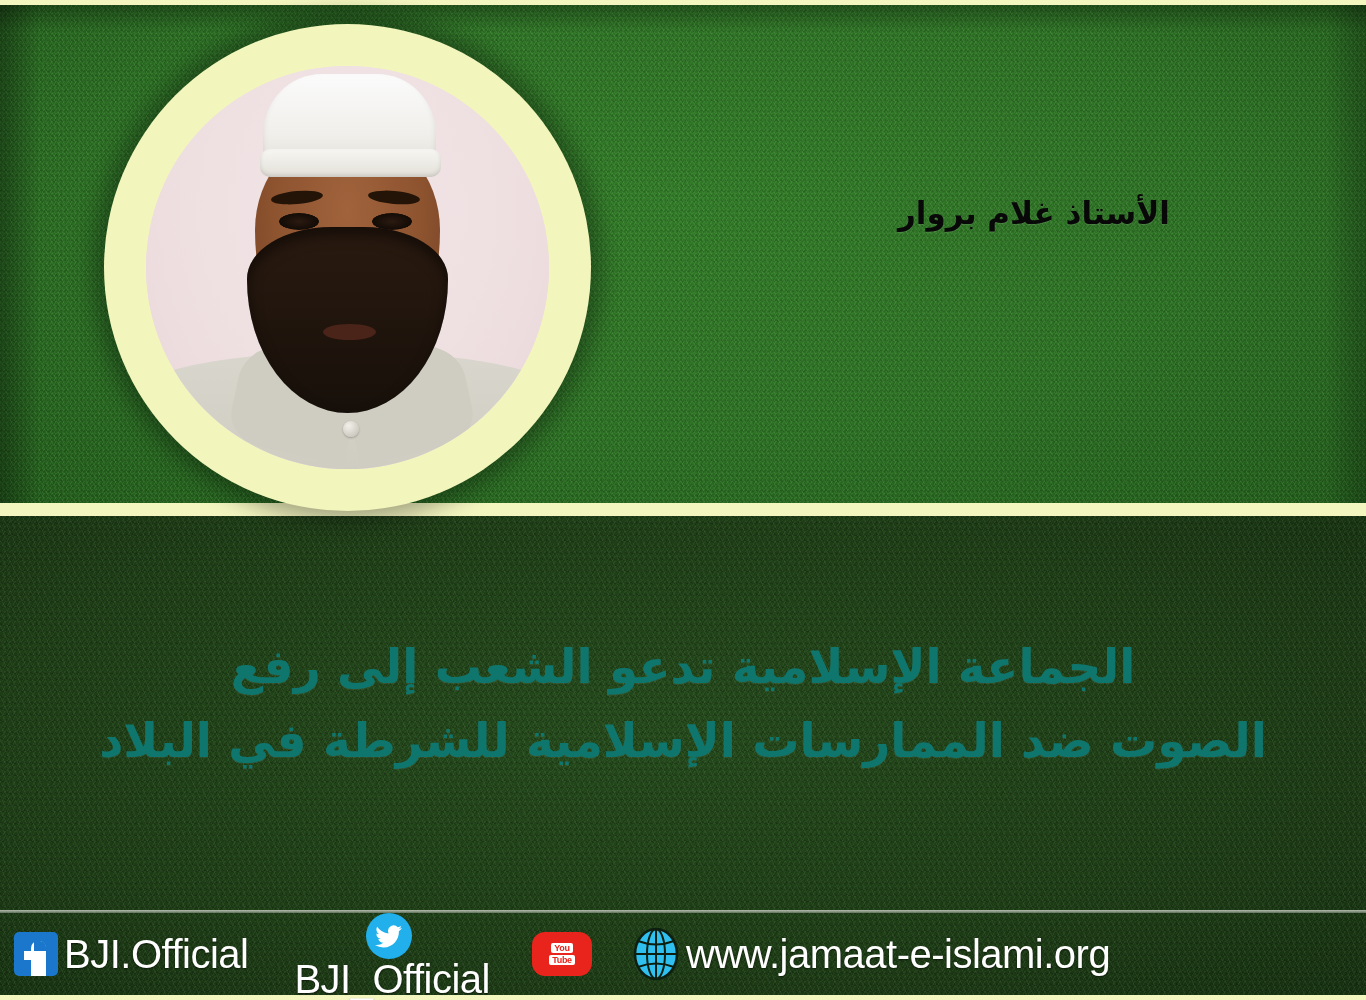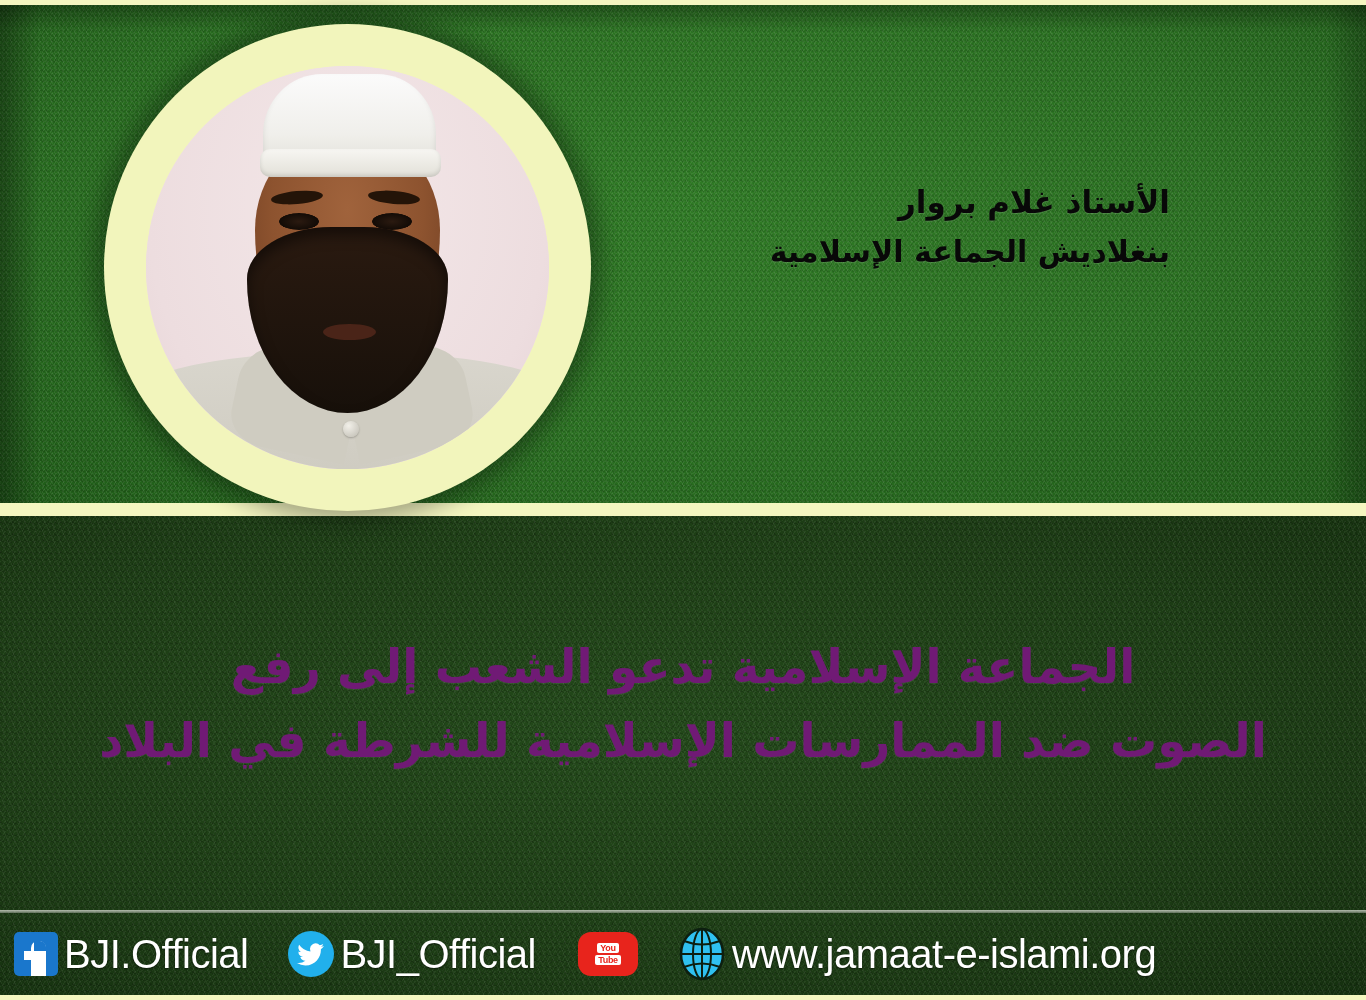--- a/index.html
+++ b/index.html
@@ -172,42 +172,42 @@
 
   
   .ar{
     direction:rtl;
     unicode-bidi:bidi-override;
     font-family:"DejaVu Sans", sans-serif;
     color:#080808;
     white-space:nowrap;
   }
   #name-block{
-    position:absolute;right:196px;top:178px;
+    position:absolute;right:196px;top:189px;
     text-align:right;
     z-index:6;
   }
   #name-block .line{
     font-size:30px;
     line-height:49px;
     font-weight:700;
     text-shadow:0 1px 1px rgba(255,255,255,.12);
   }
   #name-block .line.l1{font-size:31px;}
 
   #headline{
     position:absolute;left:0;top:630px;width:1366px;
     text-align:center;
     z-index:6;
   }
   #headline .hline{
     font-size:47px;
     line-height:74px;
     font-weight:700;
-    color:#701a75;
+    color:#0f766e;
     text-shadow:0 1px 0 rgba(255,255,255,.07);
   }
 
   
   #footer{
     position:absolute;left:0;top:913px;width:1366px;height:82px;
     display:flex;align-items:center;
     z-index:7;
   }
   .social{
@@ -218,21 +218,21 @@
     color:#ffffff;
     font-family:"Liberation Sans", sans-serif;
     font-size:40px;
     line-height:1;
     letter-spacing:-0.5px;
     margin-left:6px;
     white-space:nowrap;
     text-shadow:0 1px 2px rgba(0,0,0,.55);
   }
   #fb-item{margin-left:14px;align-items:center;}
-  #tw-item{margin-left:40px;}
+  #tw-item{margin-left:40px;flex-direction:column;}
   #yt-item{margin-left:42px;}
   #web-item{margin-left:40px;}
 
   
   .fb-icon{
     width:44px;height:44px;border-radius:5px;
     background:#1a77cc;
     position:relative;flex:0 0 auto;
   }
   .fb-icon:before{
@@ -309,21 +309,20 @@
       <div class="pt" id="pt-beard"></div>
       <div class="pt" id="pt-mouth"></div>
       <div class="pt" id="pt-cap"></div>
       <div class="pt" id="pt-cap-band"></div>
       <div class="pt" id="pt-button"></div>
     </div>
   </div>
 
   <div id="name-block">
     <div class="ar line l1">الأستاذ غلام بروار</div>
-    <div class="ar line">بنغلاديش الجماعة الإسلامية</div>
   </div>
 
   <div id="headline">
     <div class="ar hline">الجماعة الإسلامية تدعو الشعب إلى رفع</div>
     <div class="ar hline">الصوت ضد الممارسات الإسلامية للشرطة في البلاد</div>
   </div>
 
   <div id="footer-rule"></div>
 
   <div id="footer">

